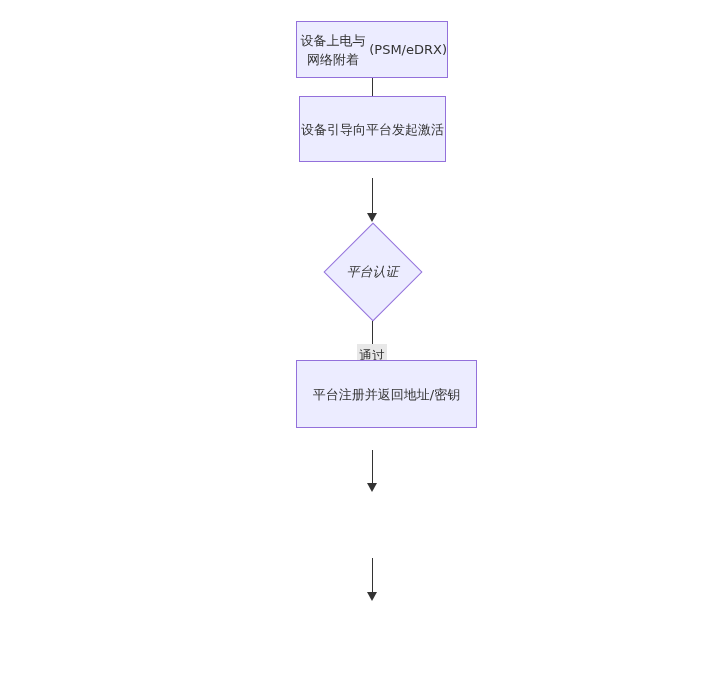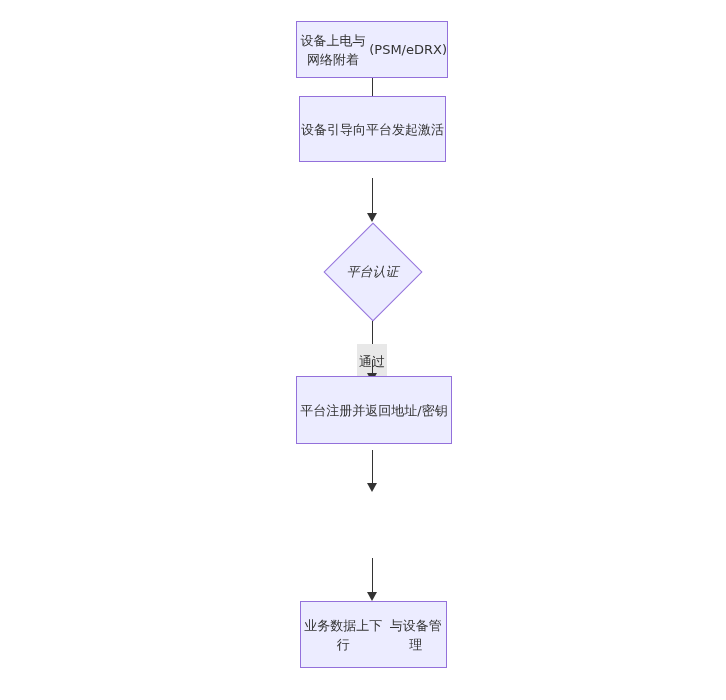--- a/index.html
+++ b/index.html
@@ -32,21 +32,21 @@
     flex-direction:row;
     align-items:center;
     justify-content:center;
     text-align:center;
     font-size:13px;
     line-height:19px;
     color:var(--text);
   }
   .n1{left:296px;top:21px;width:152px;height:57px;}
   .n2{left:299px;top:96px;width:147px;height:66px;}
-  .n4{left:296px;top:376px;width:156px;height:68px;}
+  .n4{left:296px;top:360px;width:181px;height:68px;}
   .n5{left:298px;top:492px;width:152px;height:66px;}
   .n6{left:300px;top:601px;width:147px;height:67px;}
 
   .diamond-wrap{
     position:absolute;
     left:322px;top:222px;width:101px;height:99px;
   }
   .diamond-shape{
     position:absolute;
     left:50%;top:50%;
@@ -95,21 +95,21 @@
 
   .edge-label{
     position:absolute;
     left:372px;
     top:344px;
     transform:translateX(-50%);
     background:var(--edge-label-bg);
     color:var(--text);
     font-size:13px;
     line-height:16px;
-    padding:10px 2px;
+    padding:4px 2px;
     white-space:nowrap;
   }
 </style>
 </head>
 <body>
 
 <div class="canvas">
 
   <div class="node rect n1">
     <span>设备上电与网络附着</span>
@@ -142,18 +142,14 @@
     <span>并返回地址/密钥</span>
   </div>
 
   <div class="edge-line e4"></div>
   <div class="arrow-head a4"></div>
 
 
   <div class="edge-line e5"></div>
   <div class="arrow-head a5"></div>
 
-  <div class="node rect n6">
-    <span>业务数据上下行</span>
-    <span>与设备管理</span>
-  </div>
 
 </div>
 
 </body></html>

